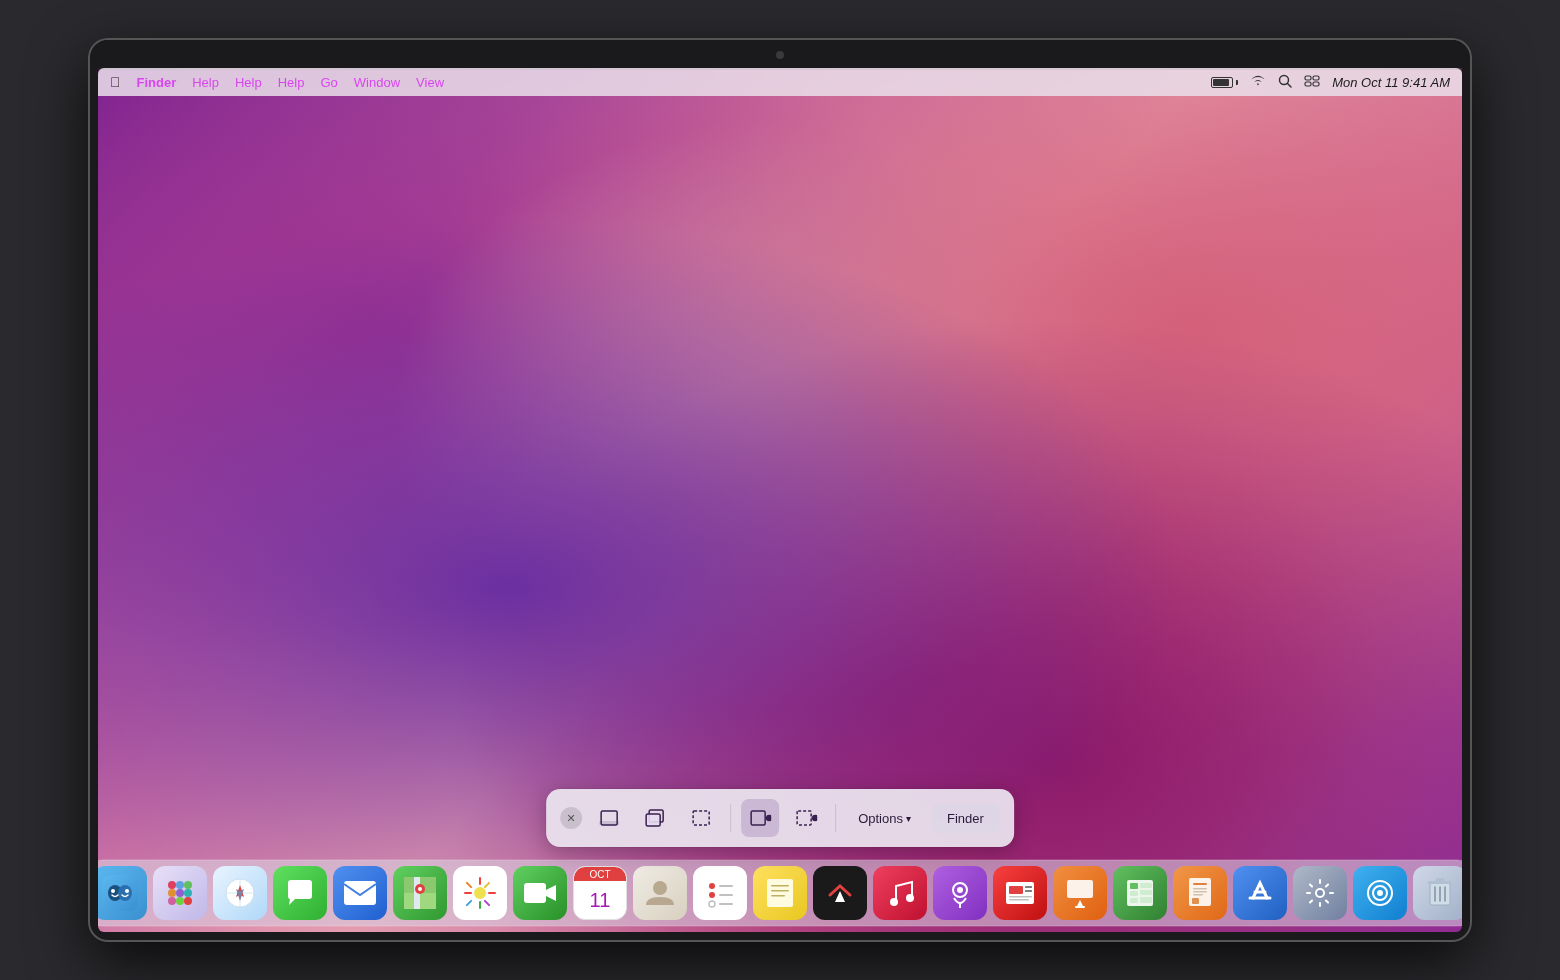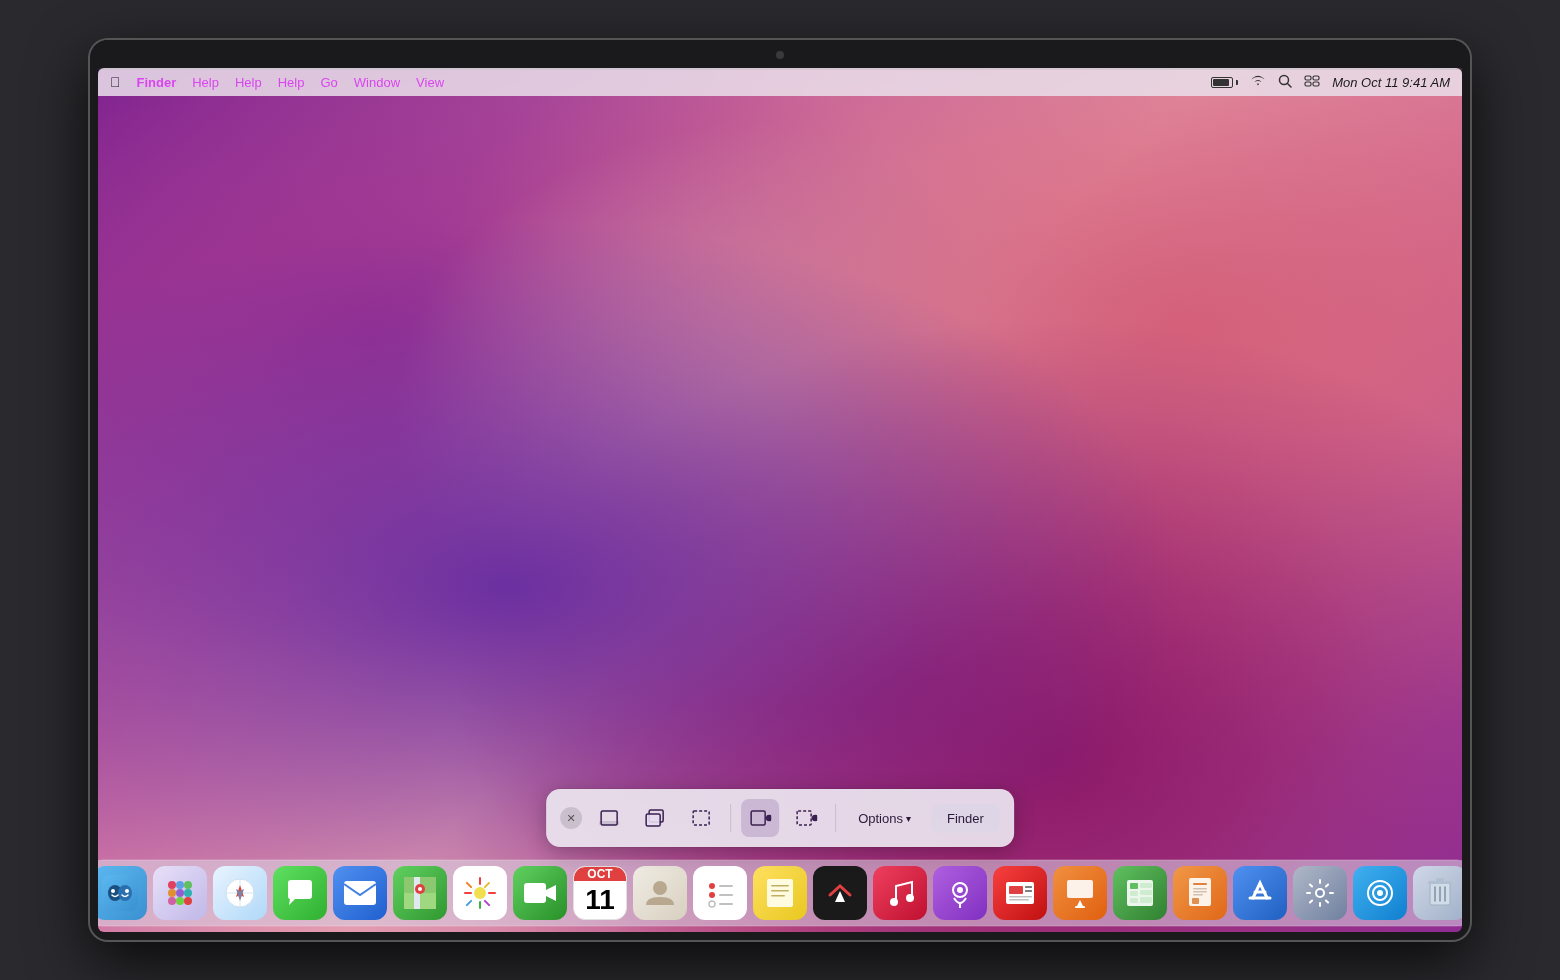--- a/index.html
+++ b/index.html
@@ -488,24 +488,24 @@
             <rect x="1" y="3" width="22" height="20" rx="3" fill="white"></rect>
             <polygon points="23,10 33,5 33,21 23,16" fill="white"></polygon>
           </svg>
         </div>
       </div>
 
       <div class="dock-item" title="Calendar">
         <div class="dock-icon-inner" style="background:white; border-radius:12px; border:1px solid #e0e0e0;">
           <div style="width:100%;height:100%;display:flex;flex-direction:column;align-items:center;border-radius:11px;overflow:hidden;">
             <div style="width:100%;background:#e04040;height:14px;display:flex;align-items:center;justify-content:center;">
-              <span style="color:white;font-size:12px;font-weight:700;">OCT</span>
+              <span style="color:white;font-size:10px;font-weight:400;">OCT</span>
             </div>
             <div style="flex:1;display:flex;align-items:center;justify-content:center;">
-              <span style="font-size:28px;font-weight:700;color:#000000;">11</span>
+              <span style="font-size:20px;font-weight:400;color:#a21caf;">11</span>
             </div>
           </div>
         </div>
       </div>
 
       <div class="dock-item" title="Contacts">
         <div class="dock-icon-inner" style="background:linear-gradient(135deg,#f0ece4,#d8d0c0); border-radius:12px;">
           <svg width="30" height="32" viewBox="0 0 30 32">
             <circle cx="15" cy="11" r="7" fill="#b8a890"></circle>
             <path d="M1 28 Q1 20 15 20 Q29 20 29 28" fill="#b8a890"></path>

